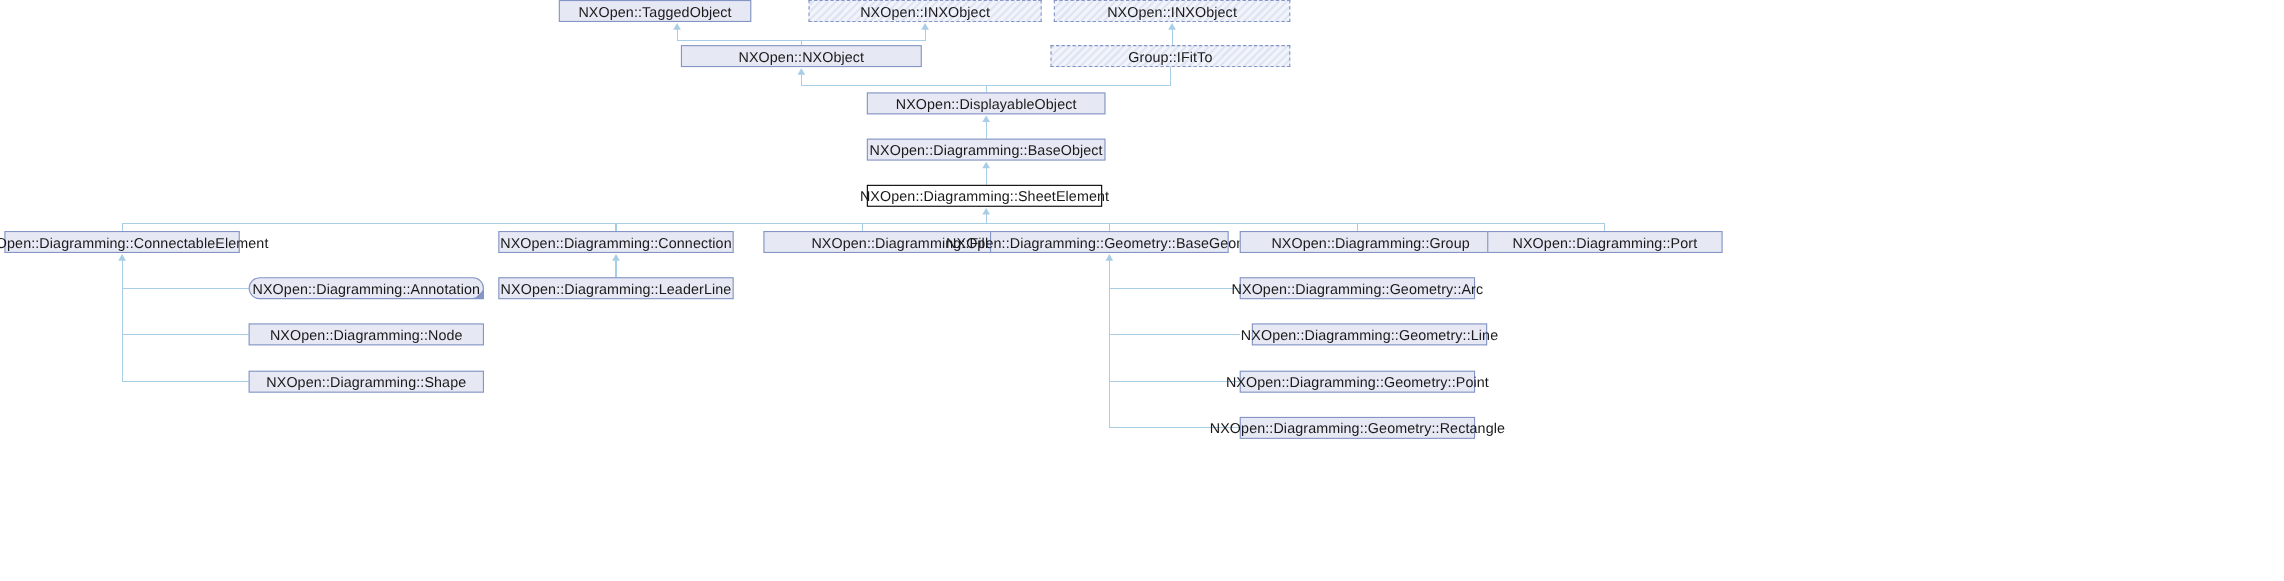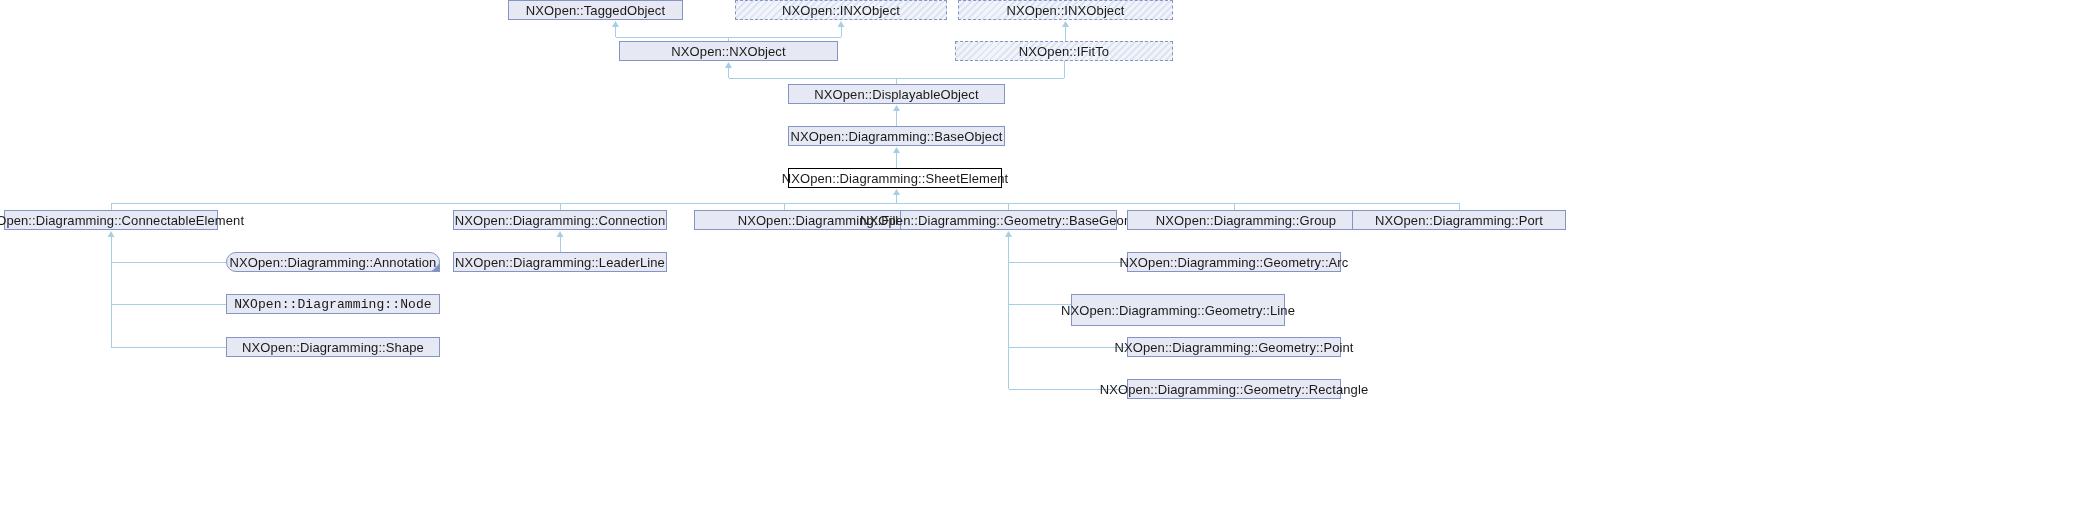--- a/index.html
+++ b/index.html
@@ -121,21 +121,21 @@
       <div class="node node-abstract" style="left: 735px; top: 0px; width: 212px; height: 20px;">
         <span class="node-label">NXOpen::INXObject</span>
       </div>
       <div class="node node-abstract" style="left: 958px; top: 0px; width: 215px; height: 20px;">
         <span class="node-label">NXOpen::INXObject</span>
       </div>
       <div class="node node-solid" style="left: 619px; top: 41px; width: 219px; height: 20px;">
         <span class="node-label">NXOpen::NXObject</span>
       </div>
       <div class="node node-abstract" style="left: 955px; top: 41px; width: 218px; height: 20px;">
-        <span class="node-label">NXOpen::IFitTo</span>
+        <span class="node-label">Group::IFitTo</span>
       </div>
       <div class="node node-solid" style="left: 788px; top: 84px; width: 217px; height: 20px;">
         <span class="node-label">NXOpen::DisplayableObject</span>
       </div>
       <div class="node node-solid" style="left: 788px; top: 126px; width: 217px; height: 20px;">
         <span class="node-label">NXOpen::Diagramming::BaseObject</span>
       </div>
       <div class="node node-current" style="left: 788px; top: 168px; width: 214px; height: 20px;">
         <span class="node-label">NXOpen::Diagramming::SheetElement</span>
       </div>
@@ -157,30 +157,30 @@
       <div class="node node-solid" style="left: 1352px; top: 210px; width: 214px; height: 20px;">
         <span class="node-label">NXOpen::Diagramming::Port</span>
       </div>
       <div class="node node-solid" style="left: 226px; top: 252px; width: 214px; height: 20px; border-radius: 10px;">
         <span class="node-label">NXOpen::Diagramming::Annotation</span>
         <span class="fold-corner"></span>
       </div>
       <div class="node node-solid" style="left: 453px; top: 252px; width: 214px; height: 20px;">
         <span class="node-label">NXOpen::Diagramming::LeaderLine</span>
       </div>
-      <div class="node node-solid" style="left: 226px; top: 294px; width: 214px; height: 20px; font-family: Liberation Mono, monospace;">
+      <div class="node node-solid" style="left: 226px; top: 294px; width: 214px; height: 20px;">
         <span class="node-label">NXOpen::Diagramming::Node</span>
       </div>
       <div class="node node-solid" style="left: 226px; top: 337px; width: 214px; height: 20px;">
         <span class="node-label">NXOpen::Diagramming::Shape</span>
       </div>
       <div class="node node-solid" style="left: 1127px; top: 252px; width: 214px; height: 20px;">
         <span class="node-label">NXOpen::Diagramming::Geometry::Arc</span>
       </div>
-      <div class="node node-solid" style="left: 1071px; top: 294px; width: 214px; height: 32px;">
+      <div class="node node-solid" style="left: 1138px; top: 294px; width: 214px; height: 20px;">
         <span class="node-label">NXOpen::Diagramming::Geometry::Line</span>
       </div>
       <div class="node node-solid" style="left: 1127px; top: 337px; width: 214px; height: 20px;">
         <span class="node-label">NXOpen::Diagramming::Geometry::Point</span>
       </div>
       <div class="node node-solid" style="left: 1127px; top: 379px; width: 214px; height: 20px;">
         <span class="node-label">NXOpen::Diagramming::Geometry::Rectangle</span>
       </div>
     </div>
 </div>

